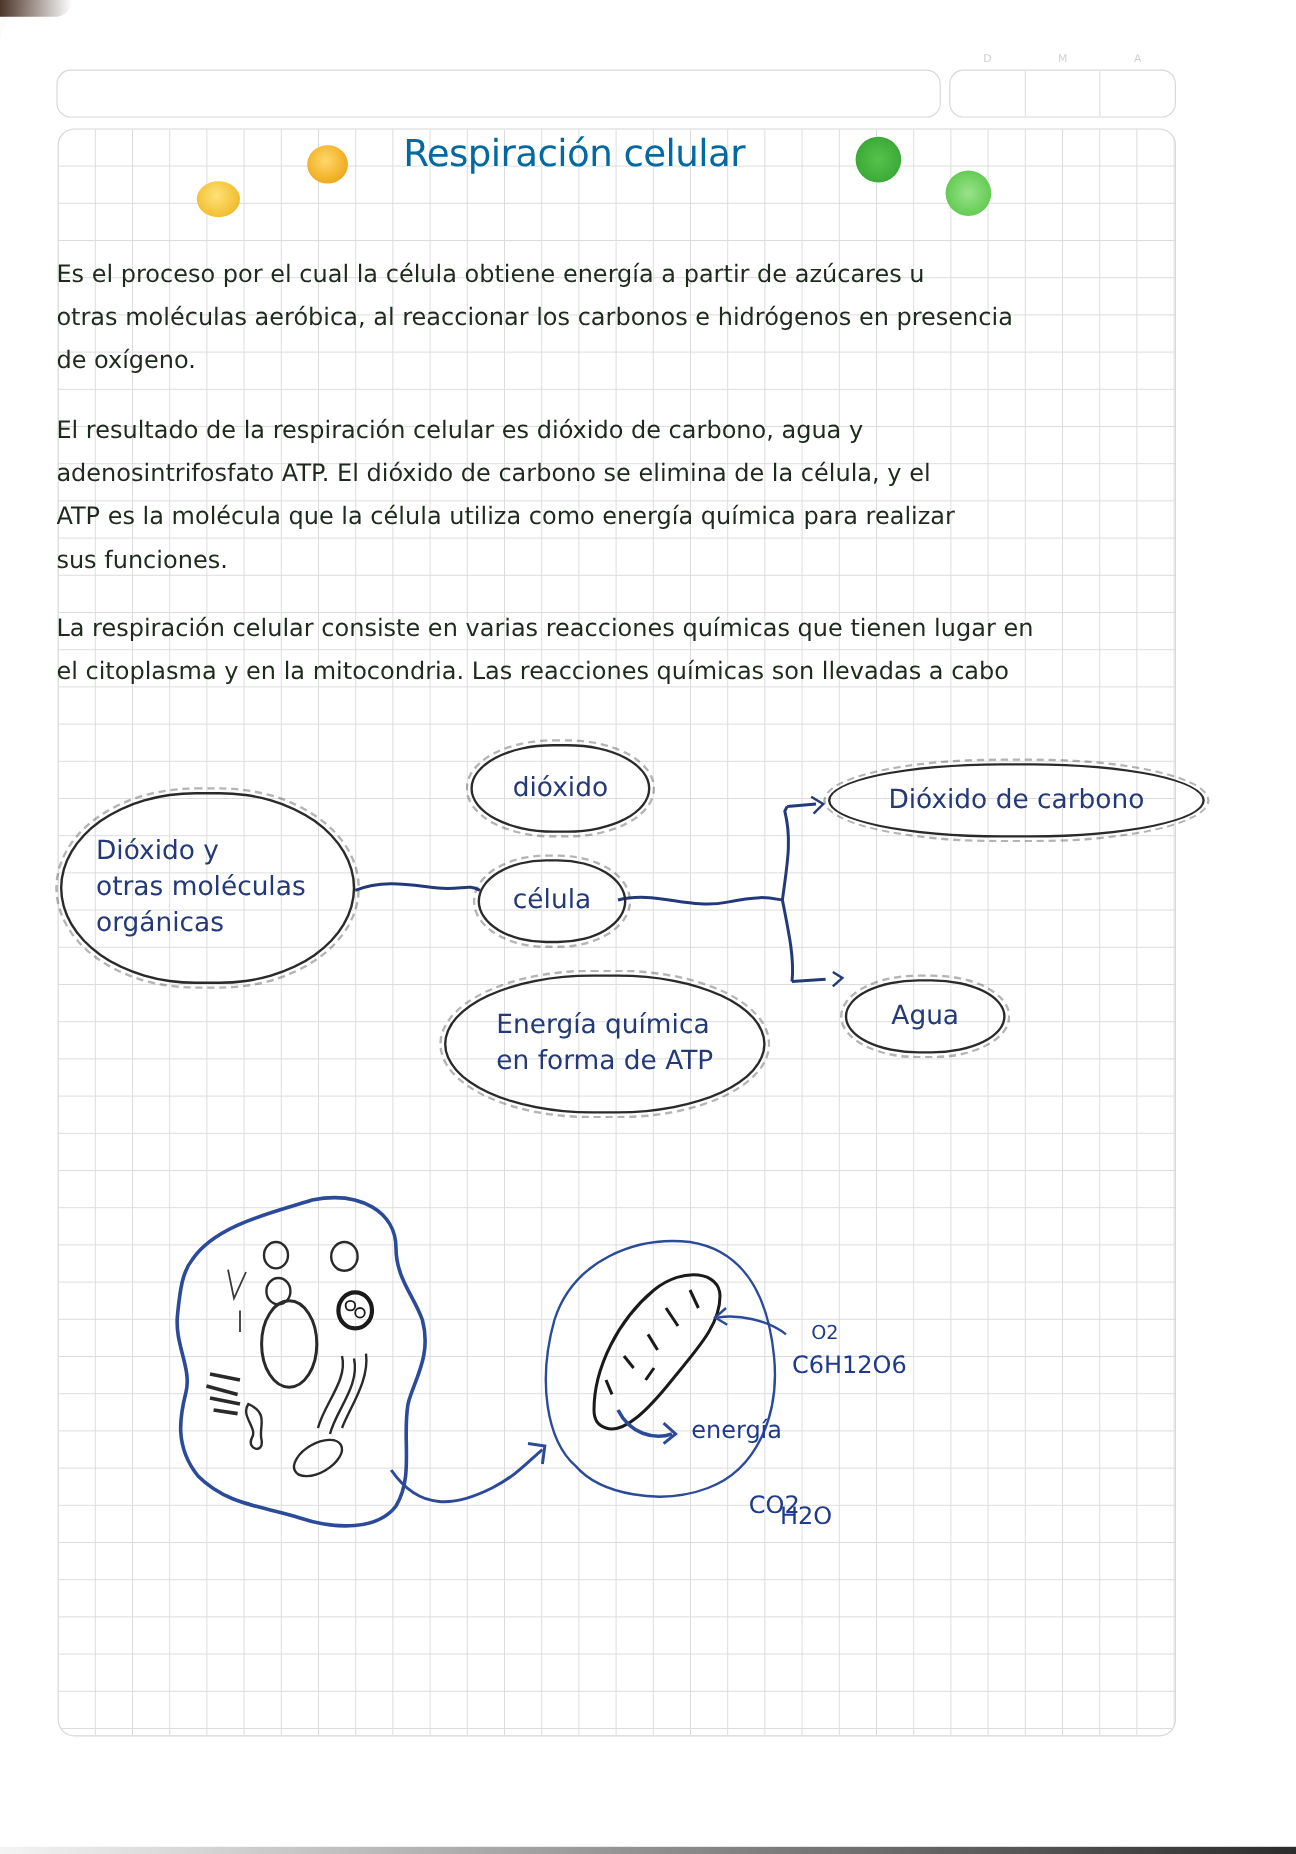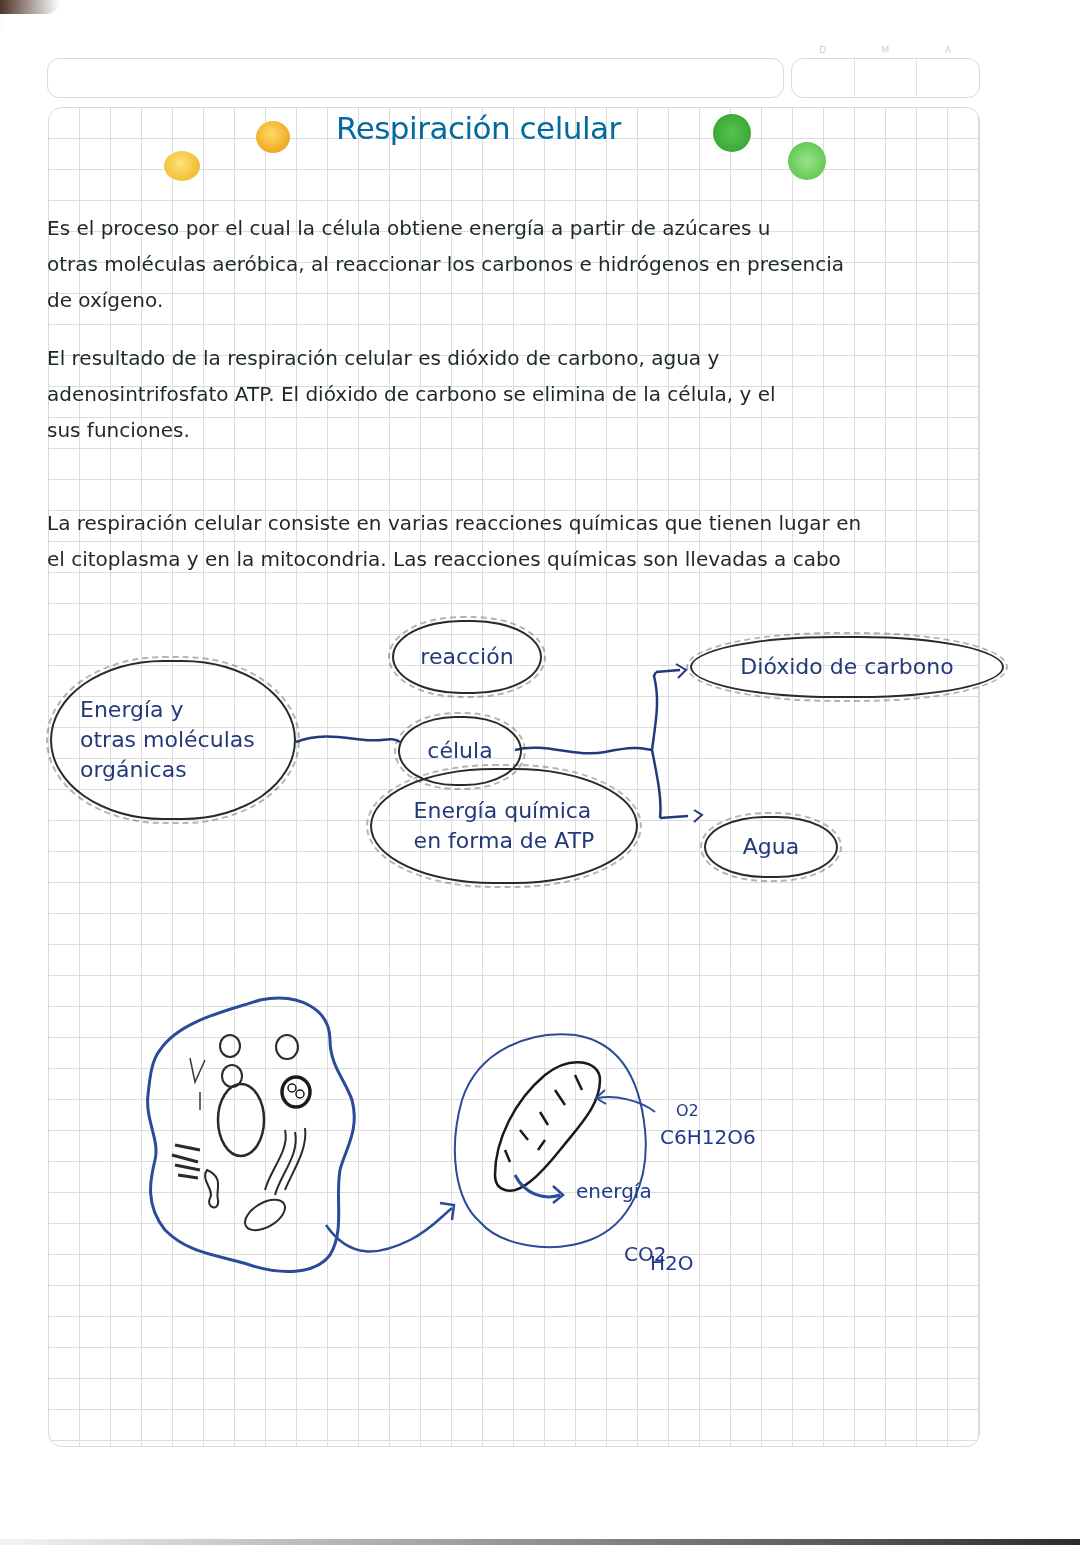--- a/index.html
+++ b/index.html
@@ -111,20 +111,21 @@
 
   <div class="para" style="top:210px;">
     <span class="line">Es el proceso por el cual la célula obtiene energía a partir de azúcares u</span>
     <span class="line">otras moléculas aeróbica, al reaccionar los carbonos e hidrógenos en presencia</span>
     <span class="line">de oxígeno.</span>
   </div>
 
   <div class="para" style="top:340px;">
     <span class="line">El resultado de la respiración celular es dióxido de carbono, agua y</span>
     <span class="line">adenosintrifosfato ATP. El dióxido de carbono se elimina de la célula, y el</span>
+    <span class="line">ATP es la molécula que la célula utiliza como energía química para realizar</span>
     <span class="line">sus funciones.</span>
   </div>
 
   <div class="para" style="top:505px;">
     <span class="line">La respiración celular consiste en varias reacciones químicas que tienen lugar en</span>
     <span class="line">el citoplasma y en la mitocondria. Las reacciones químicas son llevadas a cabo</span>
   </div>
 
   <svg class="lines" width="1080" height="1545">
 
@@ -136,35 +137,35 @@
     <path d="M652 750 C658 780, 662 800, 660 818" stroke="#233a7a" stroke-width="2.5" fill="none"></path>
 
     <path d="M656 672 L680 670" stroke="#233a7a" stroke-width="2.5" fill="none"></path>
     <path d="M676 664 L686 670 L678 678" stroke="#233a7a" stroke-width="2" fill="none"></path>
     <path d="M660 818 L688 816" stroke="#233a7a" stroke-width="2.5" fill="none"></path>
     <path d="M694 810 L702 815 L694 822" stroke="#233a7a" stroke-width="2" fill="none"></path>
   </svg>
 
   <div class="cloud" style="left:50px;top:660px;width:246px;height:160px;justify-content:flex-start;padding-left:28px;box-sizing:border-box;">
     <div>
-      <span>Energía y</span>
+      <span>Dióxido y</span>
       <span>otras moléculas</span>
       <span>orgánicas</span>
     </div>
   </div>
 
   <div class="cloud" style="left:392px;top:620px;width:146px;height:70px;">
-    <span>reacción</span>
+    <span>dióxido</span>
   </div>
 
   <div class="cloud" style="left:398px;top:716px;width:120px;height:66px;">
     <span>célula</span>
   </div>
 
-  <div class="cloud" style="left:370px;top:768px;width:264px;height:112px;">
+  <div class="cloud" style="left:370px;top:812px;width:264px;height:112px;">
     <div>
       <span>Energía química</span>
       <span>en forma de ATP</span>
     </div>
   </div>
 
   <div class="cloud" style="left:690px;top:636px;width:310px;height:58px;">
     <span>Dióxido de carbono</span>
   </div>
 

